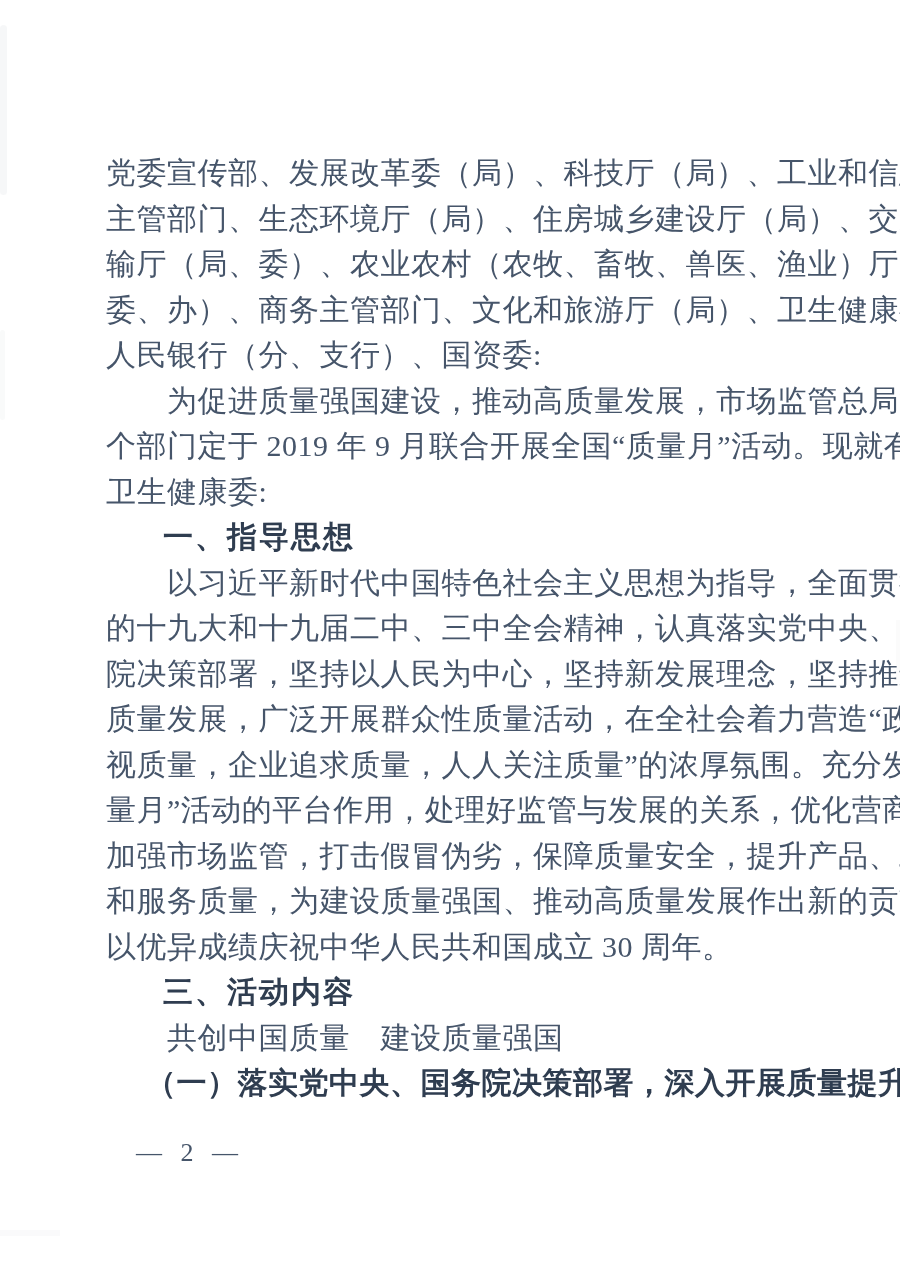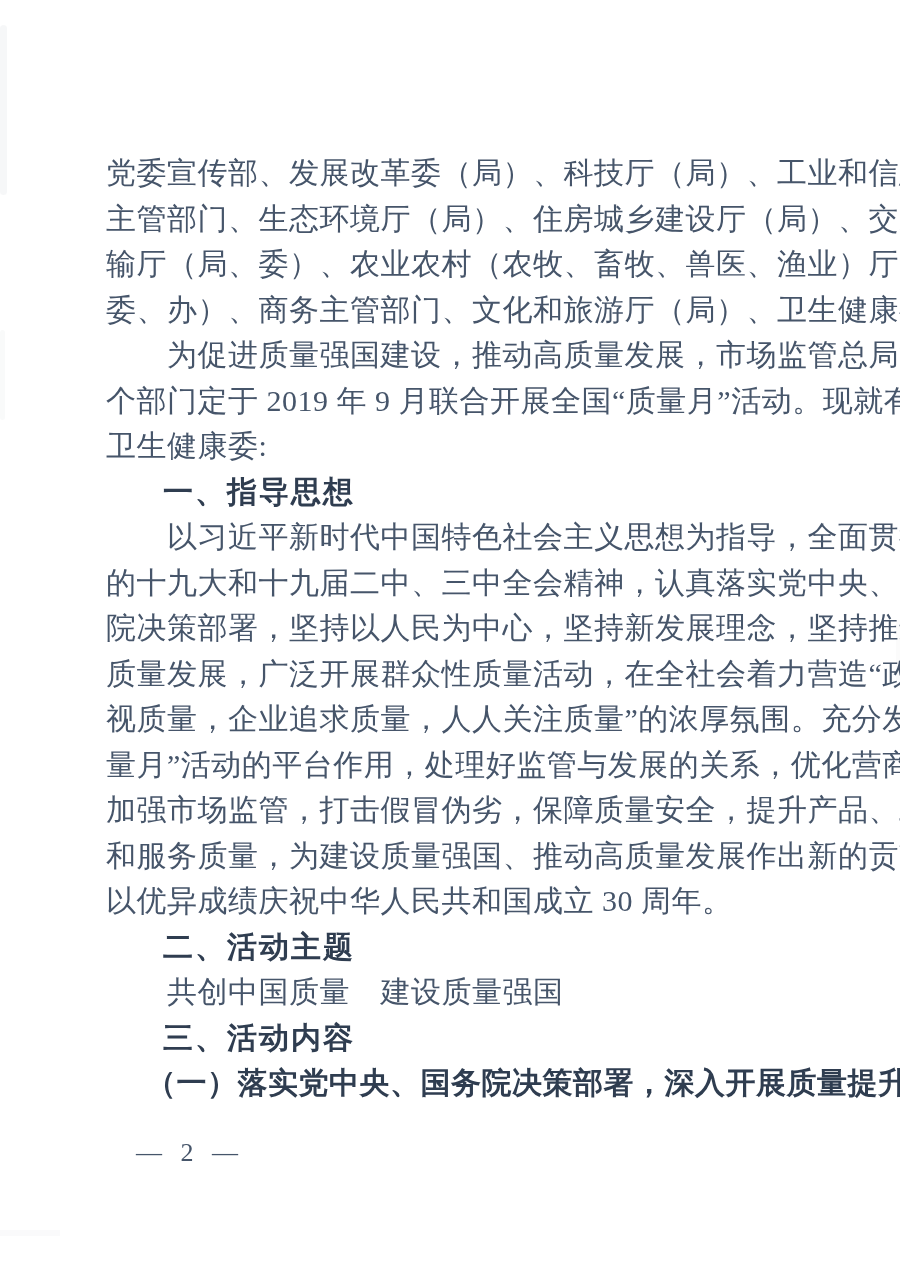--- a/index.html
+++ b/index.html
@@ -77,33 +77,33 @@
   <div class="artifact a1"></div>
   <div class="artifact a2"></div>
   <div class="artifact a3"></div>
   <div class="artifact a4"></div>
 
   <div class="doc-body">
       <div class="line j">党委宣传部、发展改革委（局）、科技厅（局）、工业和信息化</div>
       <div class="line j">主管部门、生态环境厅（局）、住房城乡建设厅（局）、交通运</div>
       <div class="line j">输厅（局、委）、农业农村（农牧、畜牧、兽医、渔业）厅（局、</div>
       <div class="line j">委、办）、商务主管部门、文化和旅游厅（局）、卫生健康委、</div>
+      <div class="line l">人民银行（分、支行）、国资委:</div>
       <div class="line j ind">为促进质量强国建设，推动高质量发展，市场监管总局等 14</div>
       <div class="line j">个部门定于 2019 年 9 月联合开展全国“质量月”活动。现就有关</div>
       <div class="line l">卫生健康委:</div>
       <div class="line h">一、指导思想</div>
       <div class="line j ind">以习近平新时代中国特色社会主义思想为指导，全面贯彻党</div>
       <div class="line j">的十九大和十九届二中、三中全会精神，认真落实党中央、国务</div>
       <div class="line j">院决策部署，坚持以人民为中心，坚持新发展理念，坚持推进高</div>
       <div class="line j">质量发展，广泛开展群众性质量活动，在全社会着力营造“政府重</div>
       <div class="line j">视质量，企业追求质量，人人关注质量”的浓厚氛围。充分发挥“质</div>
       <div class="line j">量月”活动的平台作用，处理好监管与发展的关系，优化营商环境，</div>
       <div class="line j">加强市场监管，打击假冒伪劣，保障质量安全，提升产品、工程</div>
       <div class="line j">和服务质量，为建设质量强国、推动高质量发展作出新的贡献，</div>
       <div class="line l">以优异成绩庆祝中华人民共和国成立 30 周年。</div>
-      <div class="line h">二、活动主题</div>
+      <div class="line h">三、活动内容</div>
       <div class="line l ind">共创中国质量　建设质量强国</div>
-      <div class="line h">三、活动内容</div>
       <div class="line hb">（一）落实党中央、国务院决策部署，深入开展质量提升行</div>
     </div>
 
   <div class="page-number">— 2 —</div>
 </div>
 
 </body></html>

